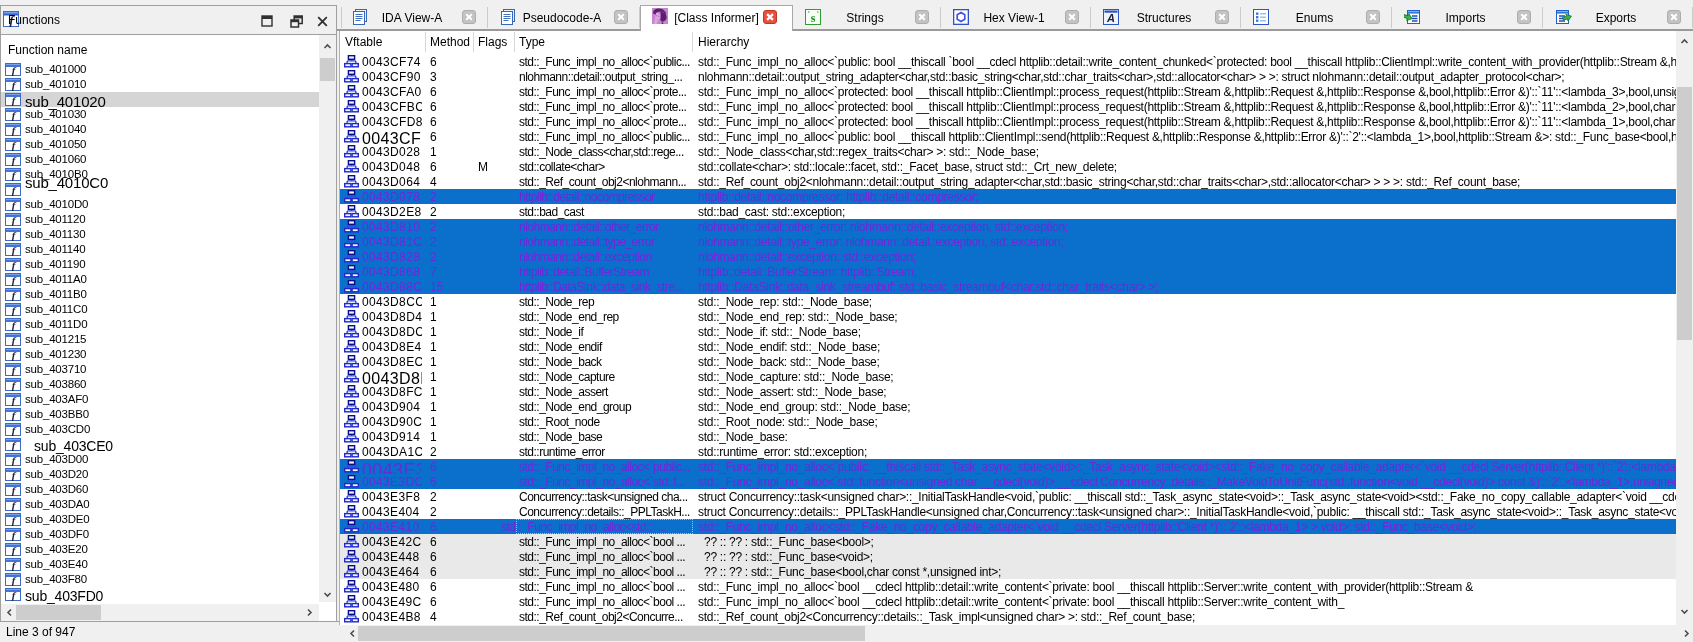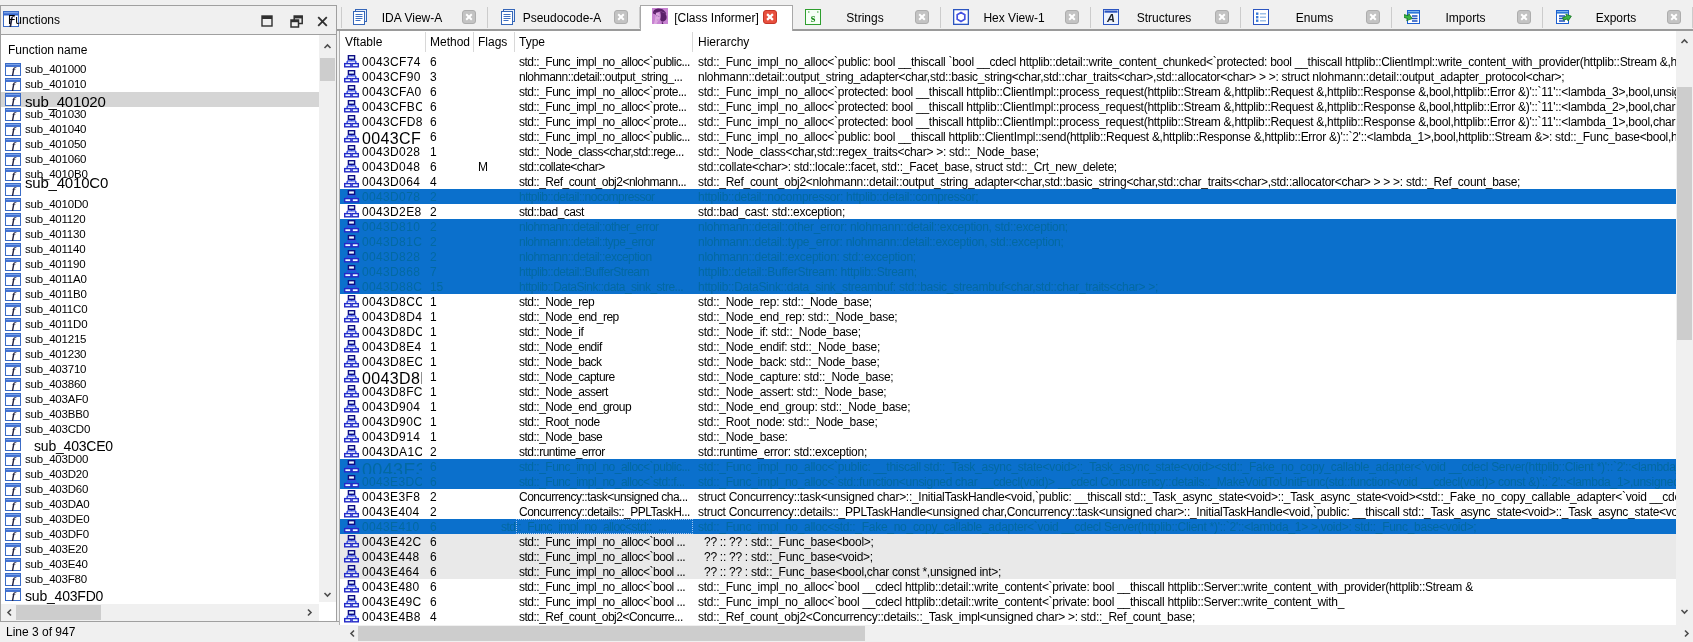--- a/index.html
+++ b/index.html
@@ -1,20 +1,20 @@
 <!DOCTYPE html>
 <html><head><meta charset="utf-8"><style>
 * { margin:0; padding:0; box-sizing:border-box; }
 body { width:1693px; height:642px; background:#f0f0f0; font-family:"Liberation Sans",sans-serif;
        overflow:hidden; position:relative; }
 .abs { position:absolute; }
 .txt { position:absolute; white-space:nowrap; color:#000; }
 .cell { position:absolute; white-space:nowrap; overflow:hidden; font-size:12px; letter-spacing:-0.28px; color:#000; }
 .typ { letter-spacing:-0.5px !important; }
-.w { color:#0369a1; }
+.w { color:#6d28d9; }
 </style></head><body>
 <div class="abs" style="left:0;top:5px;width:337px;height:1px;background:#a0a0a0"></div>
 <div class="abs" style="left:0;top:5px;width:1px;height:617px;background:#a0a0a0"></div>
 <div class="abs" style="left:336px;top:5px;width:1px;height:617px;background:#a0a0a0"></div>
 <div class="abs" style="left:1px;top:6px;width:335px;height:28px;background:#f0f0f0"></div>
 <svg style="position:absolute;left:3px;top:11px" width="16" height="16" viewBox="0 0 16 16">
 <rect x="0.5" y="0.5" width="15" height="15" fill="#fff" stroke="#3a6bc6"></rect>
 <rect x="1" y="1" width="14" height="3.5" fill="#3566cd"></rect>
 <rect x="1" y="1" width="14" height="1.4" fill="#7ba3e8"></rect>
 <text x="8.5" y="13.8" font-family="Liberation Serif" font-style="italic" font-weight="bold" font-size="13" fill="#23233f" text-anchor="middle">f</text>

